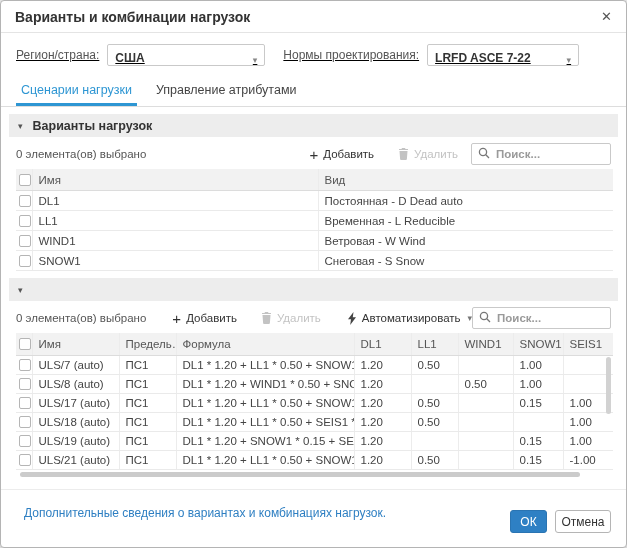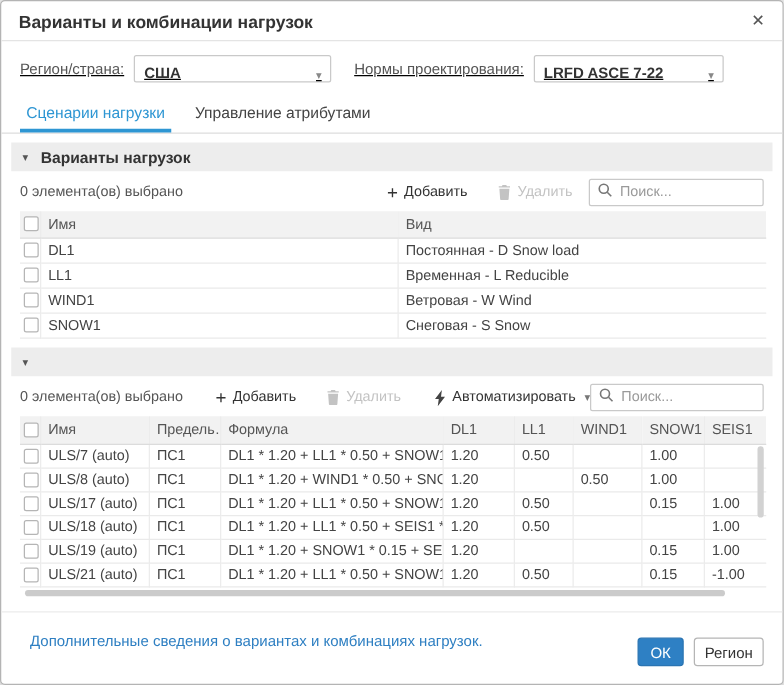--- a/index.html
+++ b/index.html
@@ -28,21 +28,21 @@
   .selcount{font-size:11.5px;color:#555;white-space:nowrap;}
   .tbtn{display:flex;align-items:center;gap:5px;background:none;border:none;font-family:inherit;
     font-size:11.5px;color:#333;padding:0;cursor:pointer;white-space:nowrap;}
   .tbtn.disabled{color:#c3c3c3;cursor:default;}
   .tbtn svg{display:block;}
   .tbtn .plus{font-size:15px;font-weight:400;line-height:1;}
   .tbtn .caret{font-size:9px;color:#777;margin-left:2px;}
   .search{margin-left:auto;width:140px;height:22px;box-sizing:border-box;border:1px solid #c9c9c9;
     border-radius:2px;display:flex;align-items:center;padding:0 6px;background:#fff;}
   .search input{border:none;outline:none;width:100%;font-family:inherit;font-size:11.5px;color:#333;
-    margin-left:6px;padding:0;background:transparent;}
+    margin-left:6px;padding:0;background:transparent;font-weight:bold;}
   .search input::placeholder{color:#9a9a9a;}
   .tablewrap{flex:none;margin:4px 15px 0;position:relative;}
   table{border-collapse:collapse;table-layout:fixed;width:597px;}
   th,td{font-size:11.5px;font-weight:400;text-align:left;padding:0 6px;white-space:nowrap;overflow:hidden;
     border-right:1px solid #ececec;}
   th:last-child,td:last-child{border-right:none;}
   th{background:#f2f2f2;color:#555;border-bottom:1px solid #dcdcdc;}
   td{color:#444;border-bottom:1px solid #eaeaea;}
   .t1 th{height:21px;} .t1 td{height:19px;}
   .t2 th{height:22px;} .t2 td{height:18px;}
@@ -132,21 +132,21 @@
         <tr>
           <th class="cbcell"><span class="cb"></span></th>
           <th>Имя</th>
           <th>Вид</th>
         </tr>
       </thead>
       <tbody id="lc-body">
           <tr>
             <td class="cbcell"><span class="cb"></span></td>
             <td>DL1</td>
-            <td>Постоянная - D Snow load</td>
+            <td>Постоянная - D Dead auto</td>
           </tr>
           <tr>
             <td class="cbcell"><span class="cb"></span></td>
             <td>LL1</td>
             <td>Временная - L Reducible</td>
           </tr>
           <tr>
             <td class="cbcell"><span class="cb"></span></td>
             <td>WIND1</td>
             <td>Ветровая - W Wind</td>
@@ -294,17 +294,17 @@
         </tbody>
     </table>
     <div class="vscroll"></div>
   </div>
   <div class="hscroll"></div>
 
   <div class="footer">
     <span class="link">Дополнительные сведения о вариантах и комбинациях нагрузок.</span>
     <div class="btns">
       <button class="btn ok">ОК</button>
-      <button class="btn cancel">Регион</button>
+      <button class="btn cancel">Отмена</button>
     </div>
   </div>
 
 </div>
 
 </body></html>

